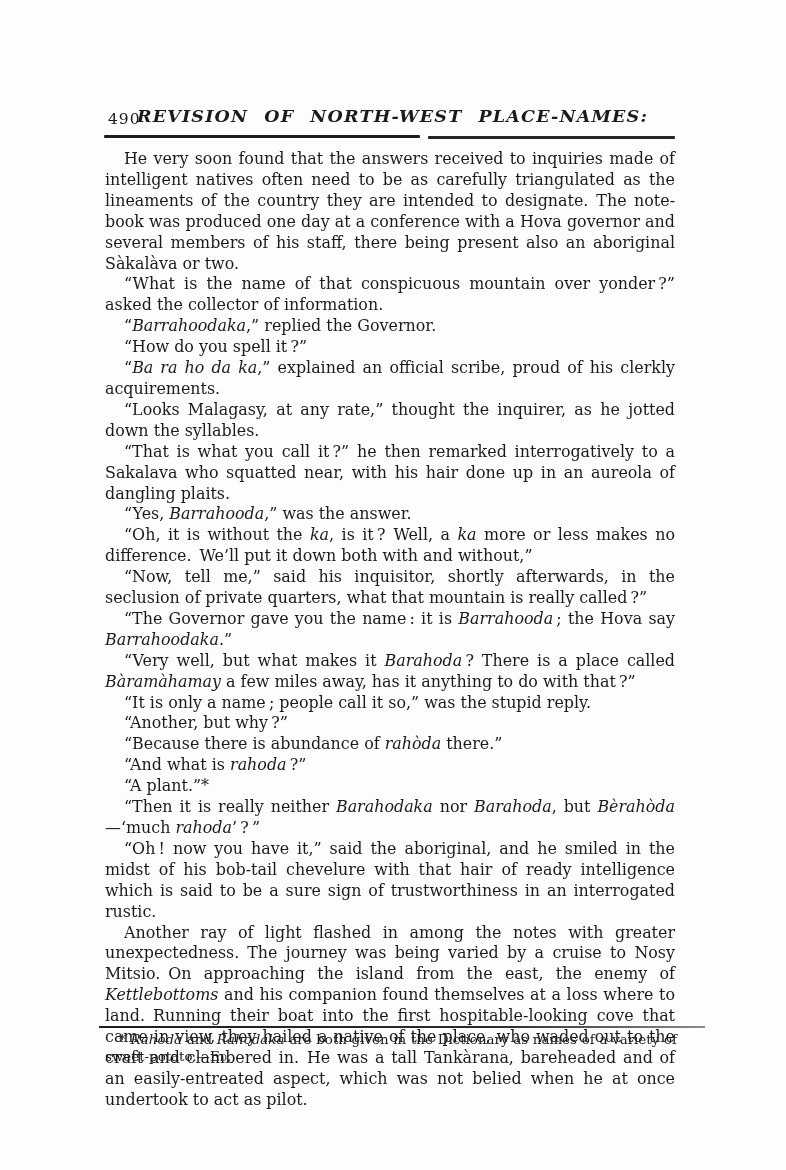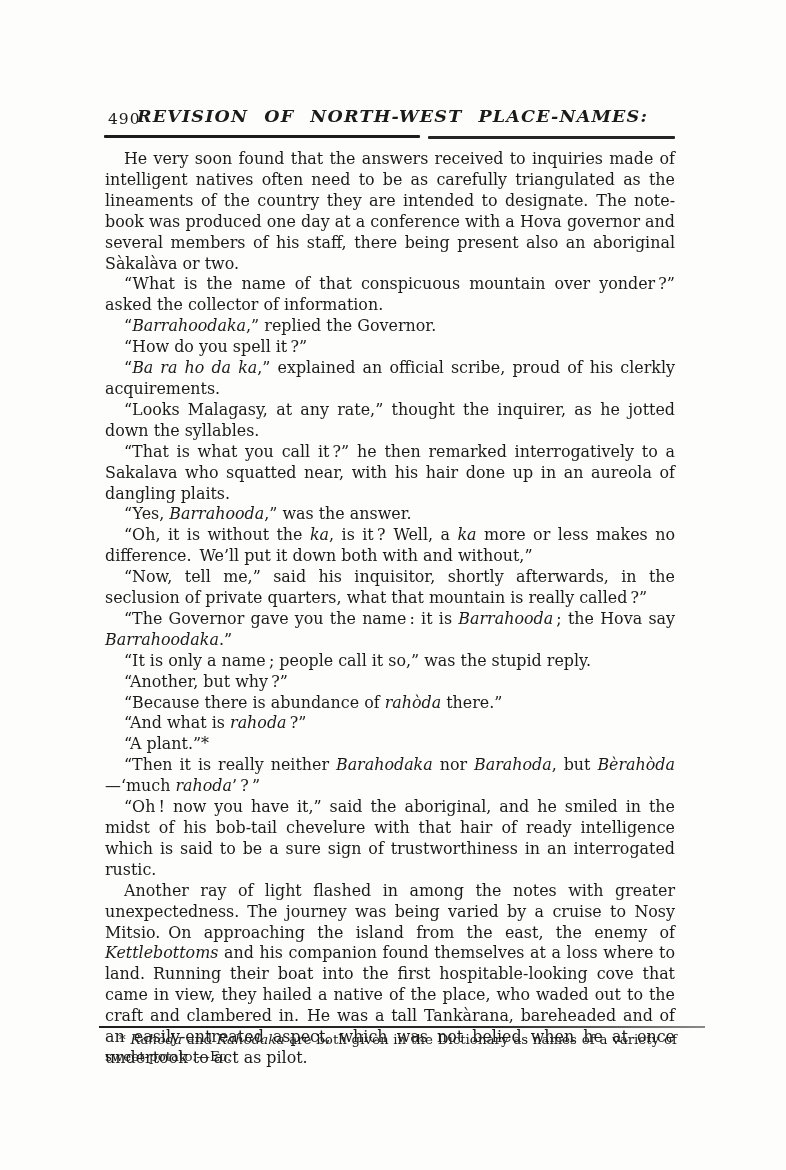--- a/index.html
+++ b/index.html
@@ -110,20 +110,21 @@
       <p><span>“What is the name of that conspicuous mountain over yonder ?” asked the collector of information.</span></p>
       <p><span>“</span><span class="it">Barrahoodaka</span><span>,” replied the Governor.</span></p>
       <p><span>“How do you spell it ?”</span></p>
       <p><span>“</span><span class="it">Ba ra ho da ka</span><span>,” explained an official scribe, proud of his clerkly acquirements.</span></p>
       <p><span>“Looks Malagasy, at any rate,” thought the inquirer, as he jotted down the syllables.</span></p>
       <p><span>“That is what you call it ?” he then remarked interrogatively to a Sakalava who squatted near, with his hair done up in an aureola of dangling plaits.</span></p>
       <p><span>“Yes, </span><span class="it">Barrahooda</span><span>,” was the answer.</span></p>
       <p><span>“Oh, it is without the </span><span class="it">ka</span><span>, is it ? Well, a </span><span class="it">ka</span><span> more or less makes no difference. We’ll put it down both with and without,”</span></p>
       <p><span>“Now, tell me,” said his inquisitor, shortly afterwards, in the seclusion of private quarters, what that mountain is really called ?”</span></p>
       <p><span>“The Governor gave you the name : it is </span><span class="it">Barrahooda</span><span> ; the Hova say </span><span class="it">Barrahoodaka</span><span>.”</span></p>
+      <p><span>“Very well, but what makes it </span><span class="it">Barahoda</span><span> ? There is a place called </span><span class="it">Bàramàhamay</span><span> a few miles away, has it anything to do with that ?”</span></p>
       <p><span>“It is only a name ; people call it so,” was the stupid reply.</span></p>
       <p><span>“Another, but why ?”</span></p>
       <p><span>“Because there is abundance of </span><span class="it">rahòda</span><span> there.”</span></p>
       <p><span>“And what is </span><span class="it">rahoda</span><span> ?”</span></p>
       <p><span>“A plant.”*</span></p>
       <p><span>“Then it is really neither </span><span class="it">Barahodaka</span><span> nor </span><span class="it">Barahoda</span><span>, but </span><span class="it">Bèrahòda</span><span>—‘much </span><span class="it">rahoda</span><span>’ ? ”</span></p>
       <p><span>“Oh ! now you have it,” said the aboriginal, and he smiled in the midst of his bob-tail chevelure with that hair of ready intelligence which is said to be a sure sign of trustworthiness in an interrogated rustic.</span></p>
       <p><span>Another ray of light flashed in among the notes with greater unexpectedness. The journey was being varied by a cruise to Nosy Mitsio. On approaching the island from the east, the enemy of </span><span class="it">Kettlebottoms</span><span> and his companion found themselves at a loss where to land. Running their boat into the first hospitable-looking cove that came in view, they hailed a native of the place, who waded out to the craft and clambered in. He was a tall Tankàrana, bareheaded and of an easily-entreated aspect, which was not belied when he at once undertook to act as pilot.</span></p>
     </div>
 

